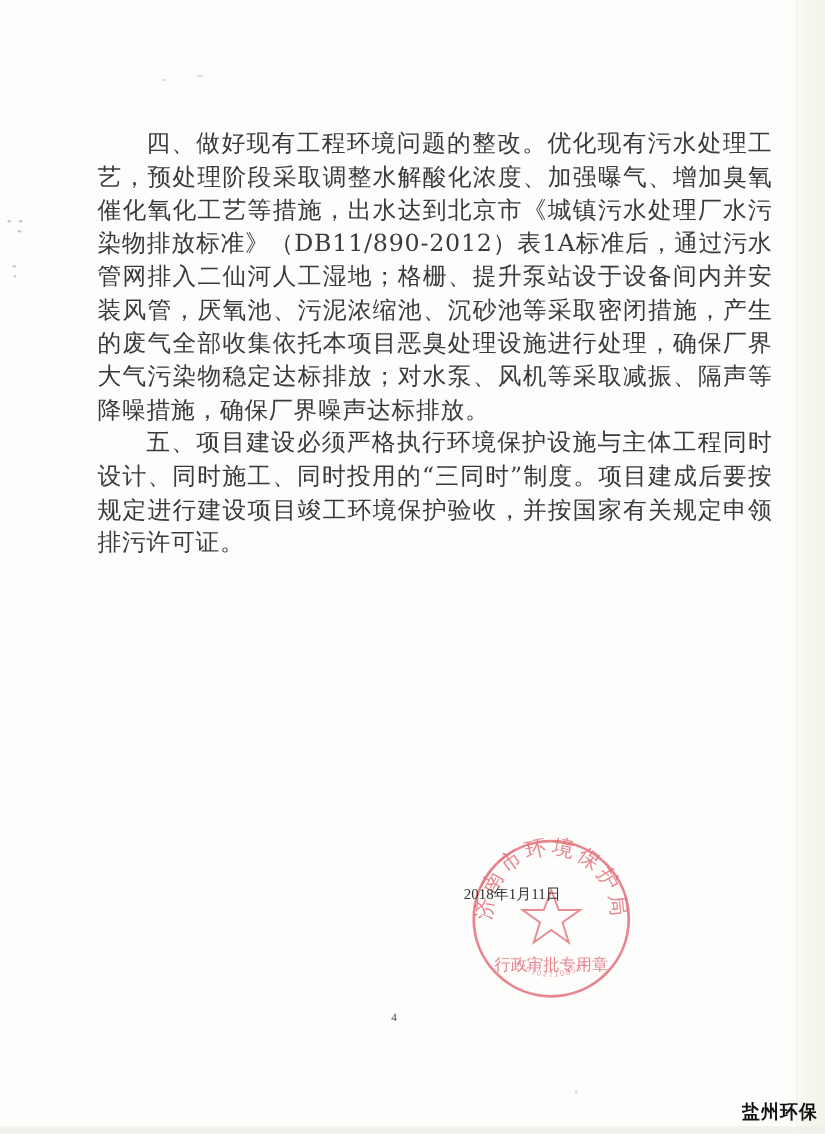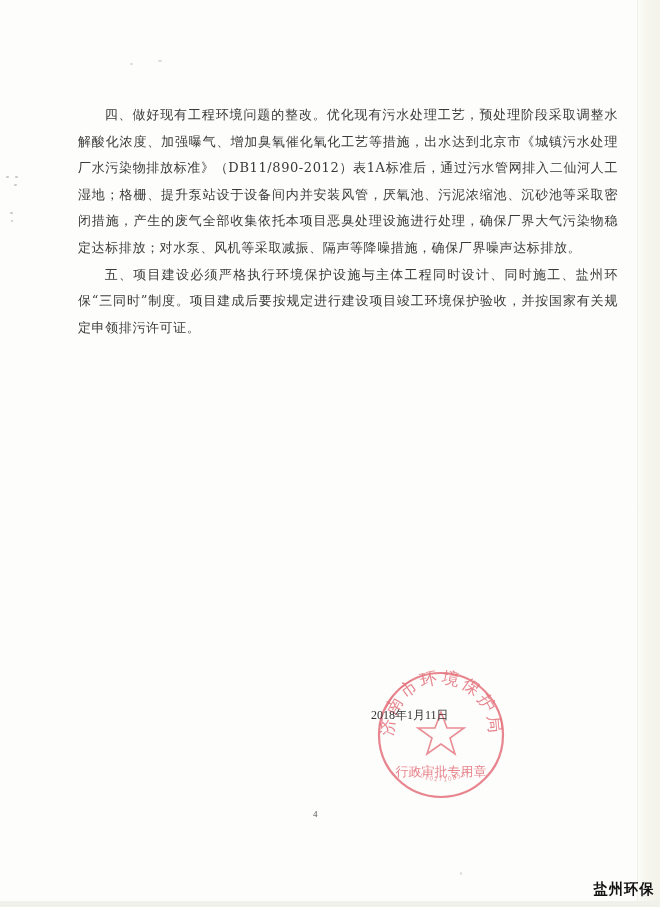--- a/index.html
+++ b/index.html
@@ -14,21 +14,21 @@
     background: linear-gradient(to right, #fbfbf8, #f6f6ee 40%, #f3f3ea);
     border-left: 1px solid #f0f0e6;
   }
   .bottom-edge {
     position: absolute; left: 0; bottom: 0; width: 660px; height: 6px;
     background: #f1f1eb;
   }
   .speck { position: absolute; background: #c9c9c9; border-radius: 1px; }
   .body-text {
     position: absolute; left: 78px; top: 102px; width: 540px;
-    font-size: 13px; line-height: 26.6px; letter-spacing: 0.6px;
+    font-size: 19px; line-height: 26.6px; letter-spacing: 0.6px;
     text-align: justify; text-justify: inter-character;
   }
   .para { margin: 0; text-indent: 2.05em; }
   .stamp {
     position: absolute; left: 376px; top: 670px; width: 130px; height: 130px;
   }
   .date {
     position: absolute; left: 371px; top: 707px;
     font-size: 12px; color: #333; letter-spacing: 0px;
     font-family: Liberation Serif, serif;
@@ -54,21 +54,21 @@
 <div class="speck" style="left:15px;top:176px;width:3px;height:2px;"></div>
 <div class="speck" style="left:14px;top:184px;width:3px;height:2px;"></div>
 <div class="speck" style="left:10px;top:212px;width:3px;height:2px;"></div>
 <div class="speck" style="left:11px;top:220px;width:2px;height:2px;"></div>
 <div class="speck" style="left:130px;top:63px;width:3px;height:2px;background:#ddd;"></div>
 <div class="speck" style="left:158px;top:60px;width:4px;height:2px;background:#ddd;"></div>
 <div class="speck" style="left:460px;top:872px;width:2px;height:3px;background:#ddd;"></div>
 
 <div class="body-text">
   <p class="para">四、做好现有工程环境问题的整改。优化现有污水处理工艺，预处理阶段采取调整水解酸化浓度、加强曝气、增加臭氧催化氧化工艺等措施，出水达到北京市《城镇污水处理厂水污染物排放标准》（DB11/890-2012）表1A标准后，通过污水管网排入二仙河人工湿地；格栅、提升泵站设于设备间内并安装风管，厌氧池、污泥浓缩池、沉砂池等采取密闭措施，产生的废气全部收集依托本项目恶臭处理设施进行处理，确保厂界大气污染物稳定达标排放；对水泵、风机等采取减振、隔声等降噪措施，确保厂界噪声达标排放。</p>
-  <p class="para">五、项目建设必须严格执行环境保护设施与主体工程同时设计、同时施工、盐州环保“三同时”制度。项目建成后要按规定进行建设项目竣工环境保护验收，并按国家有关规定申领排污许可证。</p>
+  <p class="para">五、项目建设必须严格执行环境保护设施与主体工程同时设计、同时施工、同时投用的“三同时”制度。项目建成后要按规定进行建设项目竣工环境保护验收，并按国家有关规定申领排污许可证。</p>
 </div>
 
 <div class="stamp">
   <svg width="130" height="130" viewBox="0 0 130 130">
     <defs>
       <path id="ringTop" d="M 20 78 A 48 48 0 1 1 110 78"></path>
       <path id="ringSerial" d="M 28 96 A 52 52 0 0 0 102 96"></path>
     </defs>
     <circle cx="65" cy="65" r="62" fill="none" stroke="#e4707a" stroke-width="2.2" opacity="0.85"></circle>
     <text font-size="17" fill="#e4707a" opacity="0.85" font-family="DejaVu Sans, sans-serif" letter-spacing="3">

